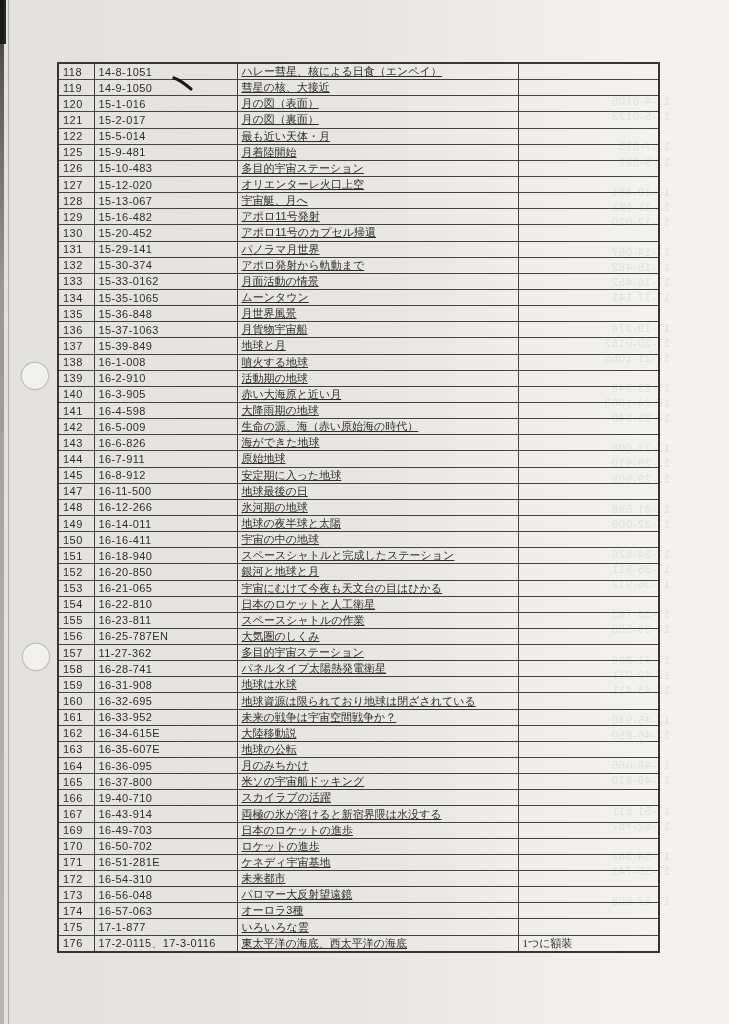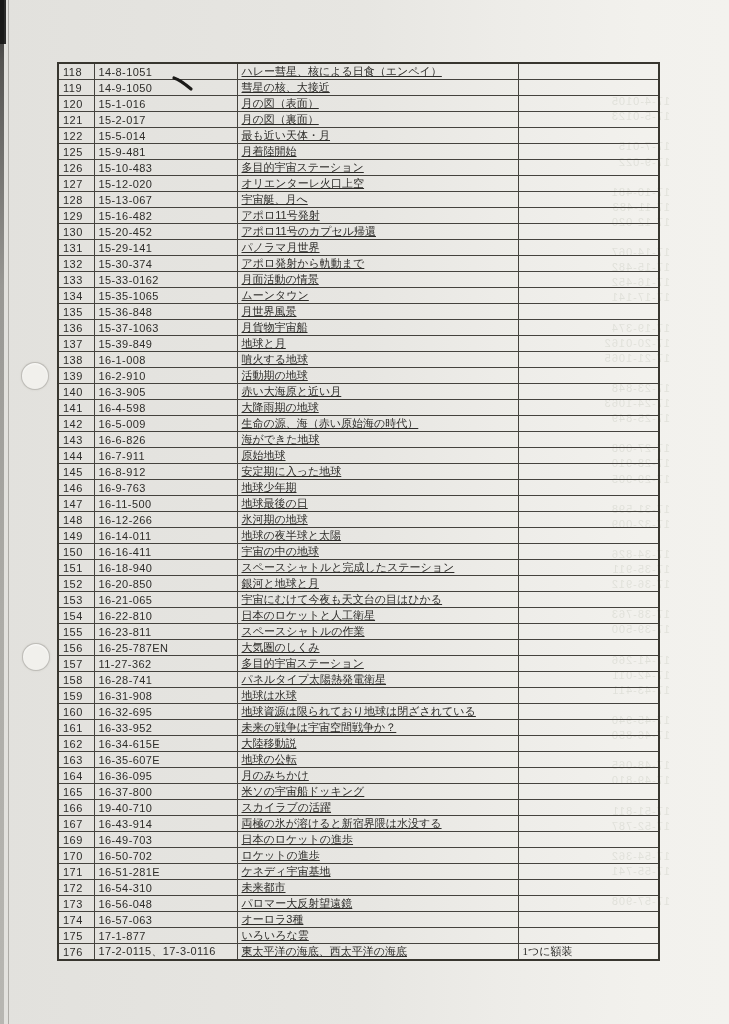--- a/index.html
+++ b/index.html
@@ -236,26 +236,20 @@
           <td class="c-title">原始地球</td>
           <td class="c-note"></td>
         </tr>
         <tr>
           <td class="c-no">145</td>
           <td class="c-code">16-8-912</td>
           <td class="c-title">安定期に入った地球</td>
           <td class="c-note"></td>
         </tr>
         <tr>
-          <td class="c-no">146</td>
-          <td class="c-code">16-9-763</td>
-          <td class="c-title">地球少年期</td>
-          <td class="c-note"></td>
-        </tr>
-        <tr>
           <td class="c-no">147</td>
           <td class="c-code">16-11-500</td>
           <td class="c-title">地球最後の日</td>
           <td class="c-note"></td>
         </tr>
         <tr>
           <td class="c-no">148</td>
           <td class="c-code">16-12-266</td>
           <td class="c-title">氷河期の地球</td>
           <td class="c-note"></td>

